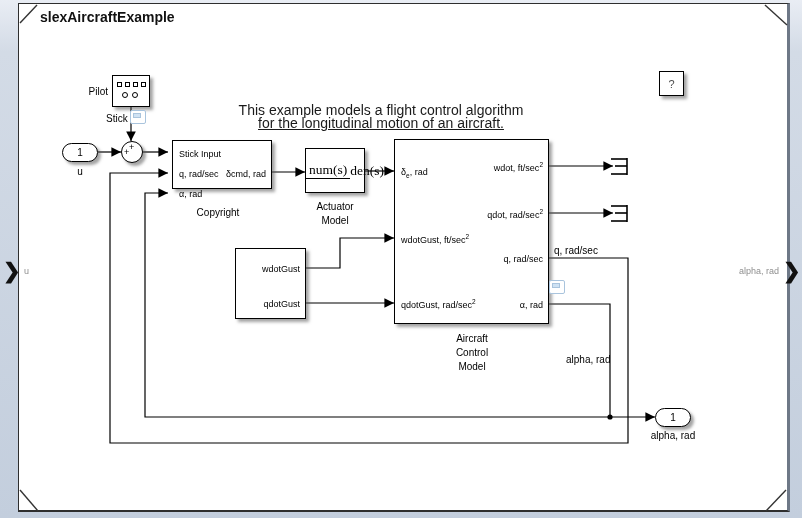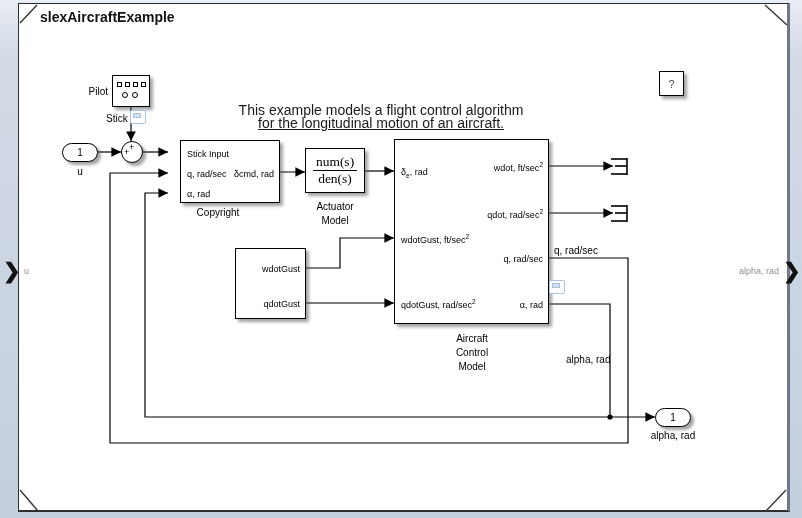--- a/index.html
+++ b/index.html
@@ -42,21 +42,21 @@
     background:#fff; border:1.3px solid #000; border-radius:50%;
     box-shadow:3px 3px 3px rgba(90,90,90,0.55); font-size:9px; }
   .sum .s-top { position:absolute; left:7px; top:0px; }
   .sum .s-left { position:absolute; left:2px; top:5px; }
 
   
   .pilot-sq { position:absolute; width:5px; height:5px; border:1px solid #000; top:6px; }
   .pilot-ci { position:absolute; width:6px; height:6px; border:1px solid #000; border-radius:50%; top:16px; }
 
   
-  .tf { display:flex; flex-direction:column; align-items:center; justify-content:center;
+  .tf { display:flex; align-items:center; 
     font-family:"Liberation Serif", serif; font-size:13.5px; color:#000; }
   .tf .num { padding:0 3px; border-bottom:1.2px solid #000; line-height:16px; }
   .tf .den { line-height:16px; }
 
   
   .badge { position:absolute; width:16px; height:14px; background:#fff;
     border:1.5px solid #a9c4dd; border-radius:2px; }
   .badge .inner { position:absolute; left:2px; top:2px; width:8px; height:5px;
     background:#cfe2f3; border:1px solid #a9c4dd; }
 
@@ -151,21 +151,21 @@
   <div class="sig-label" style="left:106px; top:113px;">Stick</div>
   <div class="badge" style="left:130px; top:110px;">
     <div class="inner"></div>
   </div>
 
   <div class="sum">
     <span class="s-top">+</span>
     <span class="s-left">+</span>
   </div>
 
-  <div class="block" style="left:180px; top:140px; width:100px; height:63px;">
+  <div class="block" style="left:172px; top:140px; width:100px; height:49px;">
     <div class="port-label" style="left:6px; top:8px;">Stick Input</div>
     <div class="port-label" style="left:6px; top:28px;">q, rad/sec</div>
     <div class="port-label" style="left:6px; top:48px;">α, rad</div>
     <div class="port-label right-align" style="right:5px; top:28px;">δcmd, rad</div>
   </div>
   <div class="block-name" style="left:168px; top:206px; width:100px;">Copyright</div>
 
   <div class="block tf" style="left:305px; top:148px; width:60px; height:45px;">
     <div class="num">num(s)</div>
     <div class="den">den(s)</div>

